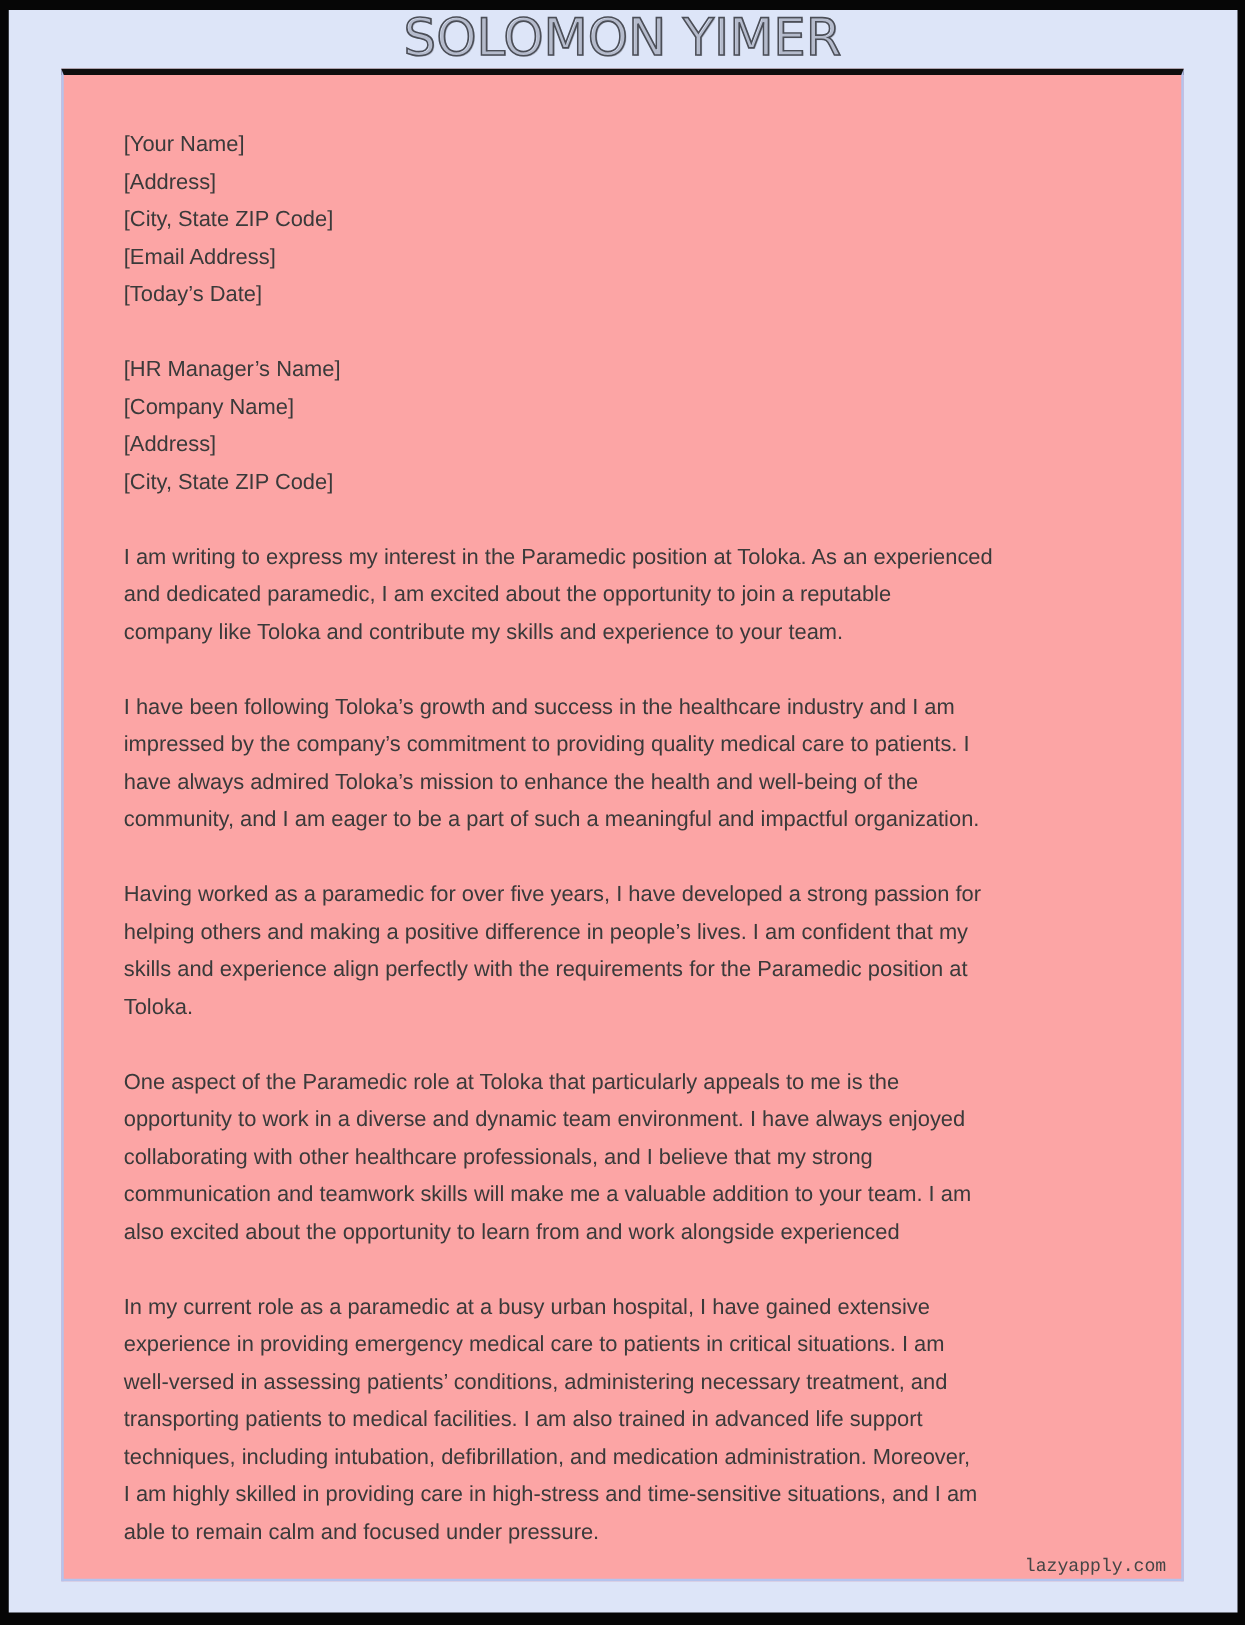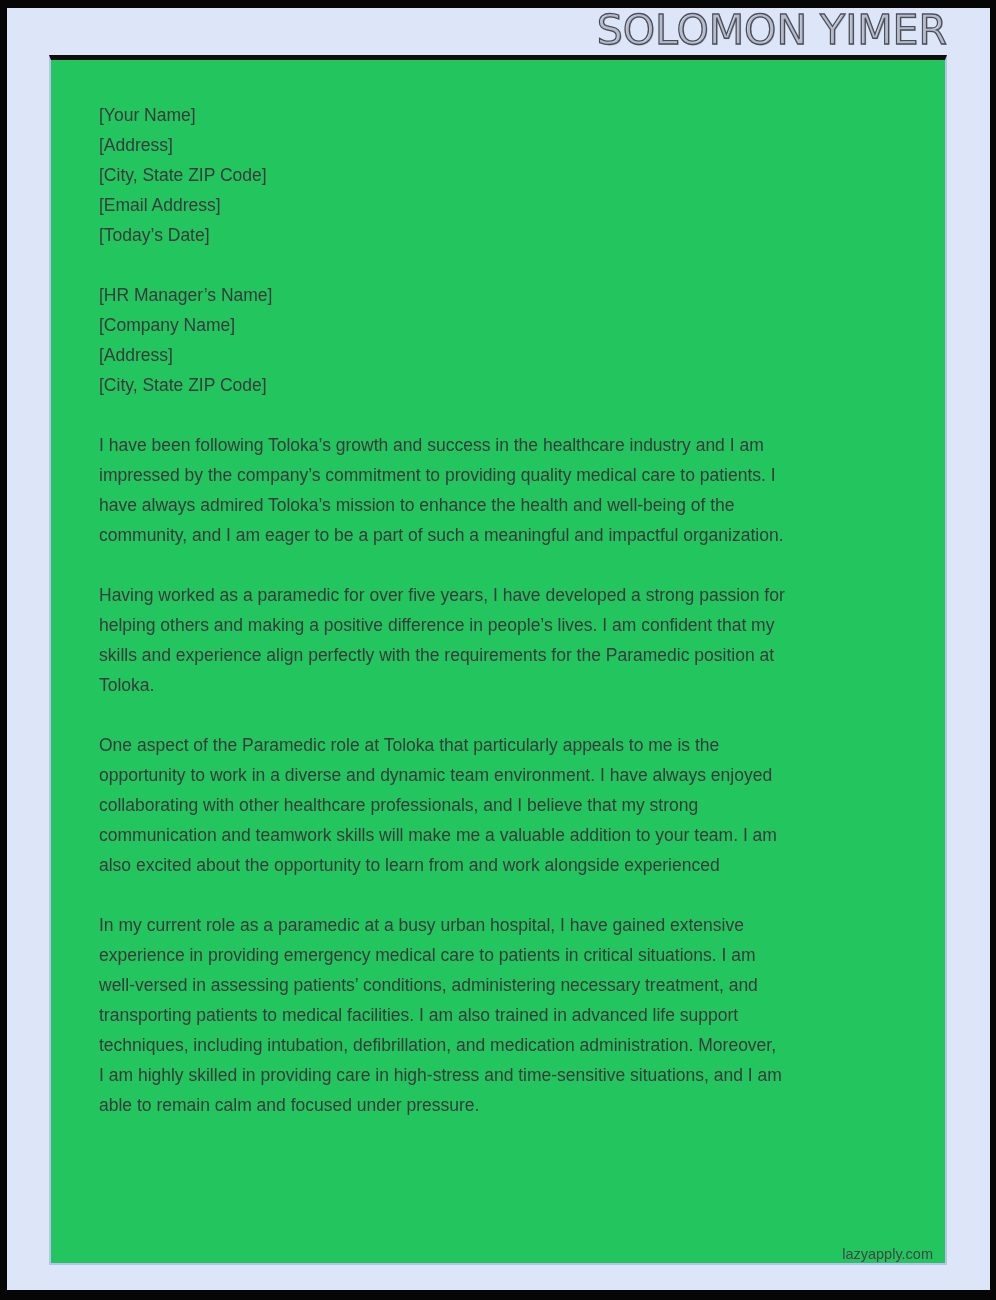--- a/index.html
+++ b/index.html
@@ -24,21 +24,21 @@
     z-index: 10;
     pointer-events: none;
   }
   
   .header-band {
     position: absolute;
     top: 0;
     left: 49px;
     width: 898px;
     height: 55px;
-    text-align: right;
+    text-align: center;
     z-index: 2;
     text-decoration: underline;
   }
   .doc-title {
     display: inline-block;
     margin-top: 7px;
     font-family: "DejaVu Sans", sans-serif;
     font-size: 41px;
     line-height: 46px;
     font-weight: 400;
@@ -49,21 +49,21 @@
     white-space: nowrap;
   }
   
   .page {
     position: absolute;
     left: 49px;
     top: 55px;
     width: 898px;
     height: 1210px;
     box-sizing: border-box;
-    background: #22c55e;
+    background: #fca5a5;
     border: 2px solid #b5c3ed;
     border-top: 5px solid #0e0e0e;
     overflow: visible;
     z-index: 1;
   }
   .page-content {
     padding: 40px 48px 0 48px;
     color: #3a3a3a;
     font-size: 17.5px;
     line-height: 30px;
@@ -74,40 +74,44 @@
   }
   .watermark {
     position: absolute;
     right: 12px;
     bottom: 0px;
     font-size: 14.5px;
     line-height: 18px;
     color: #454545;
     z-index: 3;
     white-space: nowrap;
+    font-family: Liberation Mono, monospace;
   }
 </style>
 </head>
 <body>
 
 <div class="header-band">
   <span class="doc-title">SOLOMON YIMER</span>
 </div>
 
 <div class="page">
   <div class="page-content">
     <p class="block">[Your Name]
 [Address]
 [City, State ZIP Code]
 [Email Address]
 [Today’s Date]</p>
     <p class="block">[HR Manager’s Name]
 [Company Name]
 [Address]
 [City, State ZIP Code]</p>
+    <p class="block">I am writing to express my interest in the Paramedic position at Toloka. As an experienced
+and dedicated paramedic, I am excited about the opportunity to join a reputable
+company like Toloka and contribute my skills and experience to your team.</p>
     <p class="block">I have been following Toloka’s growth and success in the healthcare industry and I am
 impressed by the company’s commitment to providing quality medical care to patients. I
 have always admired Toloka’s mission to enhance the health and well-being of the
 community, and I am eager to be a part of such a meaningful and impactful organization.</p>
     <p class="block">Having worked as a paramedic for over five years, I have developed a strong passion for
 helping others and making a positive difference in people’s lives. I am confident that my
 skills and experience align perfectly with the requirements for the Paramedic position at
 Toloka.</p>
     <p class="block">One aspect of the Paramedic role at Toloka that particularly appeals to me is the
 opportunity to work in a diverse and dynamic team environment. I have always enjoyed

